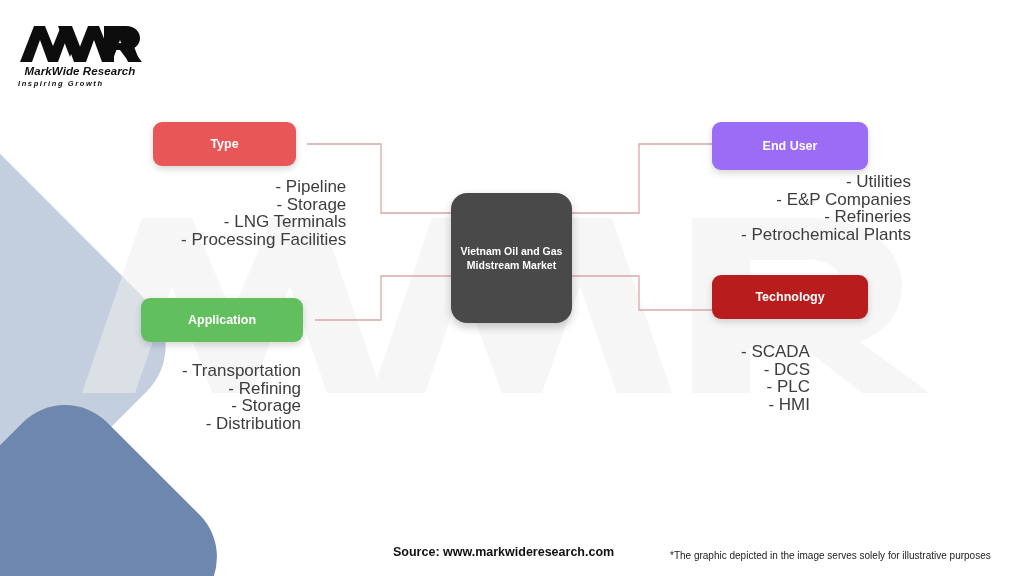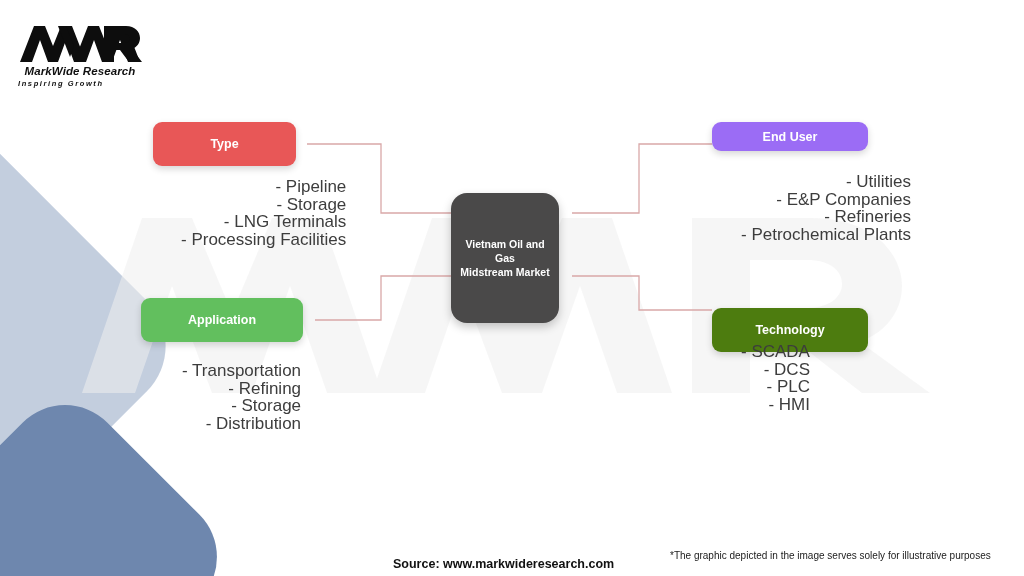--- a/index.html
+++ b/index.html
@@ -107,29 +107,29 @@
     border-radius: 9px;
     display: flex;
     align-items: center;
     justify-content: center;
     color: #ffffff;
     font-size: 12.5px;
     font-weight: bold;
     box-shadow: 0 3px 7px rgba(0,0,0,0.16);
   }
   .node-type      { left: 153px; top: 122px; width: 143px; height: 44px; background: #e85757; }
-  .node-enduser   { left: 712px; top: 122px; width: 156px; height: 29px; background: #9b6cf5; }
+  .node-enduser   { left: 712px; top: 122px; width: 156px; height: 48px; background: #9b6cf5; }
   .node-app       { left: 141px; top: 298px; width: 162px; height: 44px; background: #62bf5e; }
-  .node-tech      { left: 712px; top: 308px; width: 156px; height: 44px; background: #4d7c0f; }
+  .node-tech      { left: 712px; top: 275px; width: 156px; height: 44px; background: #b91c1c; }
 
   .center-node {
     position: absolute;
     left: 451px;
     top: 193px;
-    width: 108px;
+    width: 121px;
     height: 130px;
     background: #4a4949;
     border-radius: 16px;
     display: flex;
     align-items: center;
     justify-content: center;
     box-shadow: 0 4px 10px rgba(0,0,0,0.22);
   }
   .center-label {
     color: #ffffff;
@@ -155,21 +155,20 @@
   .bullet-item { white-space: nowrap; }
 
   
   .source {
     position: absolute;
     left: 393px;
     top: 545px;
     font-size: 12.5px;
     font-weight: bold;
     color: #111;
-    margin-top: 12px;
   }
   .disclaimer {
     position: absolute;
     left: 670px;
     top: 550px;
     font-size: 10px;
     color: #1b1b1b;
     white-space: nowrap;
   }
 </style>

